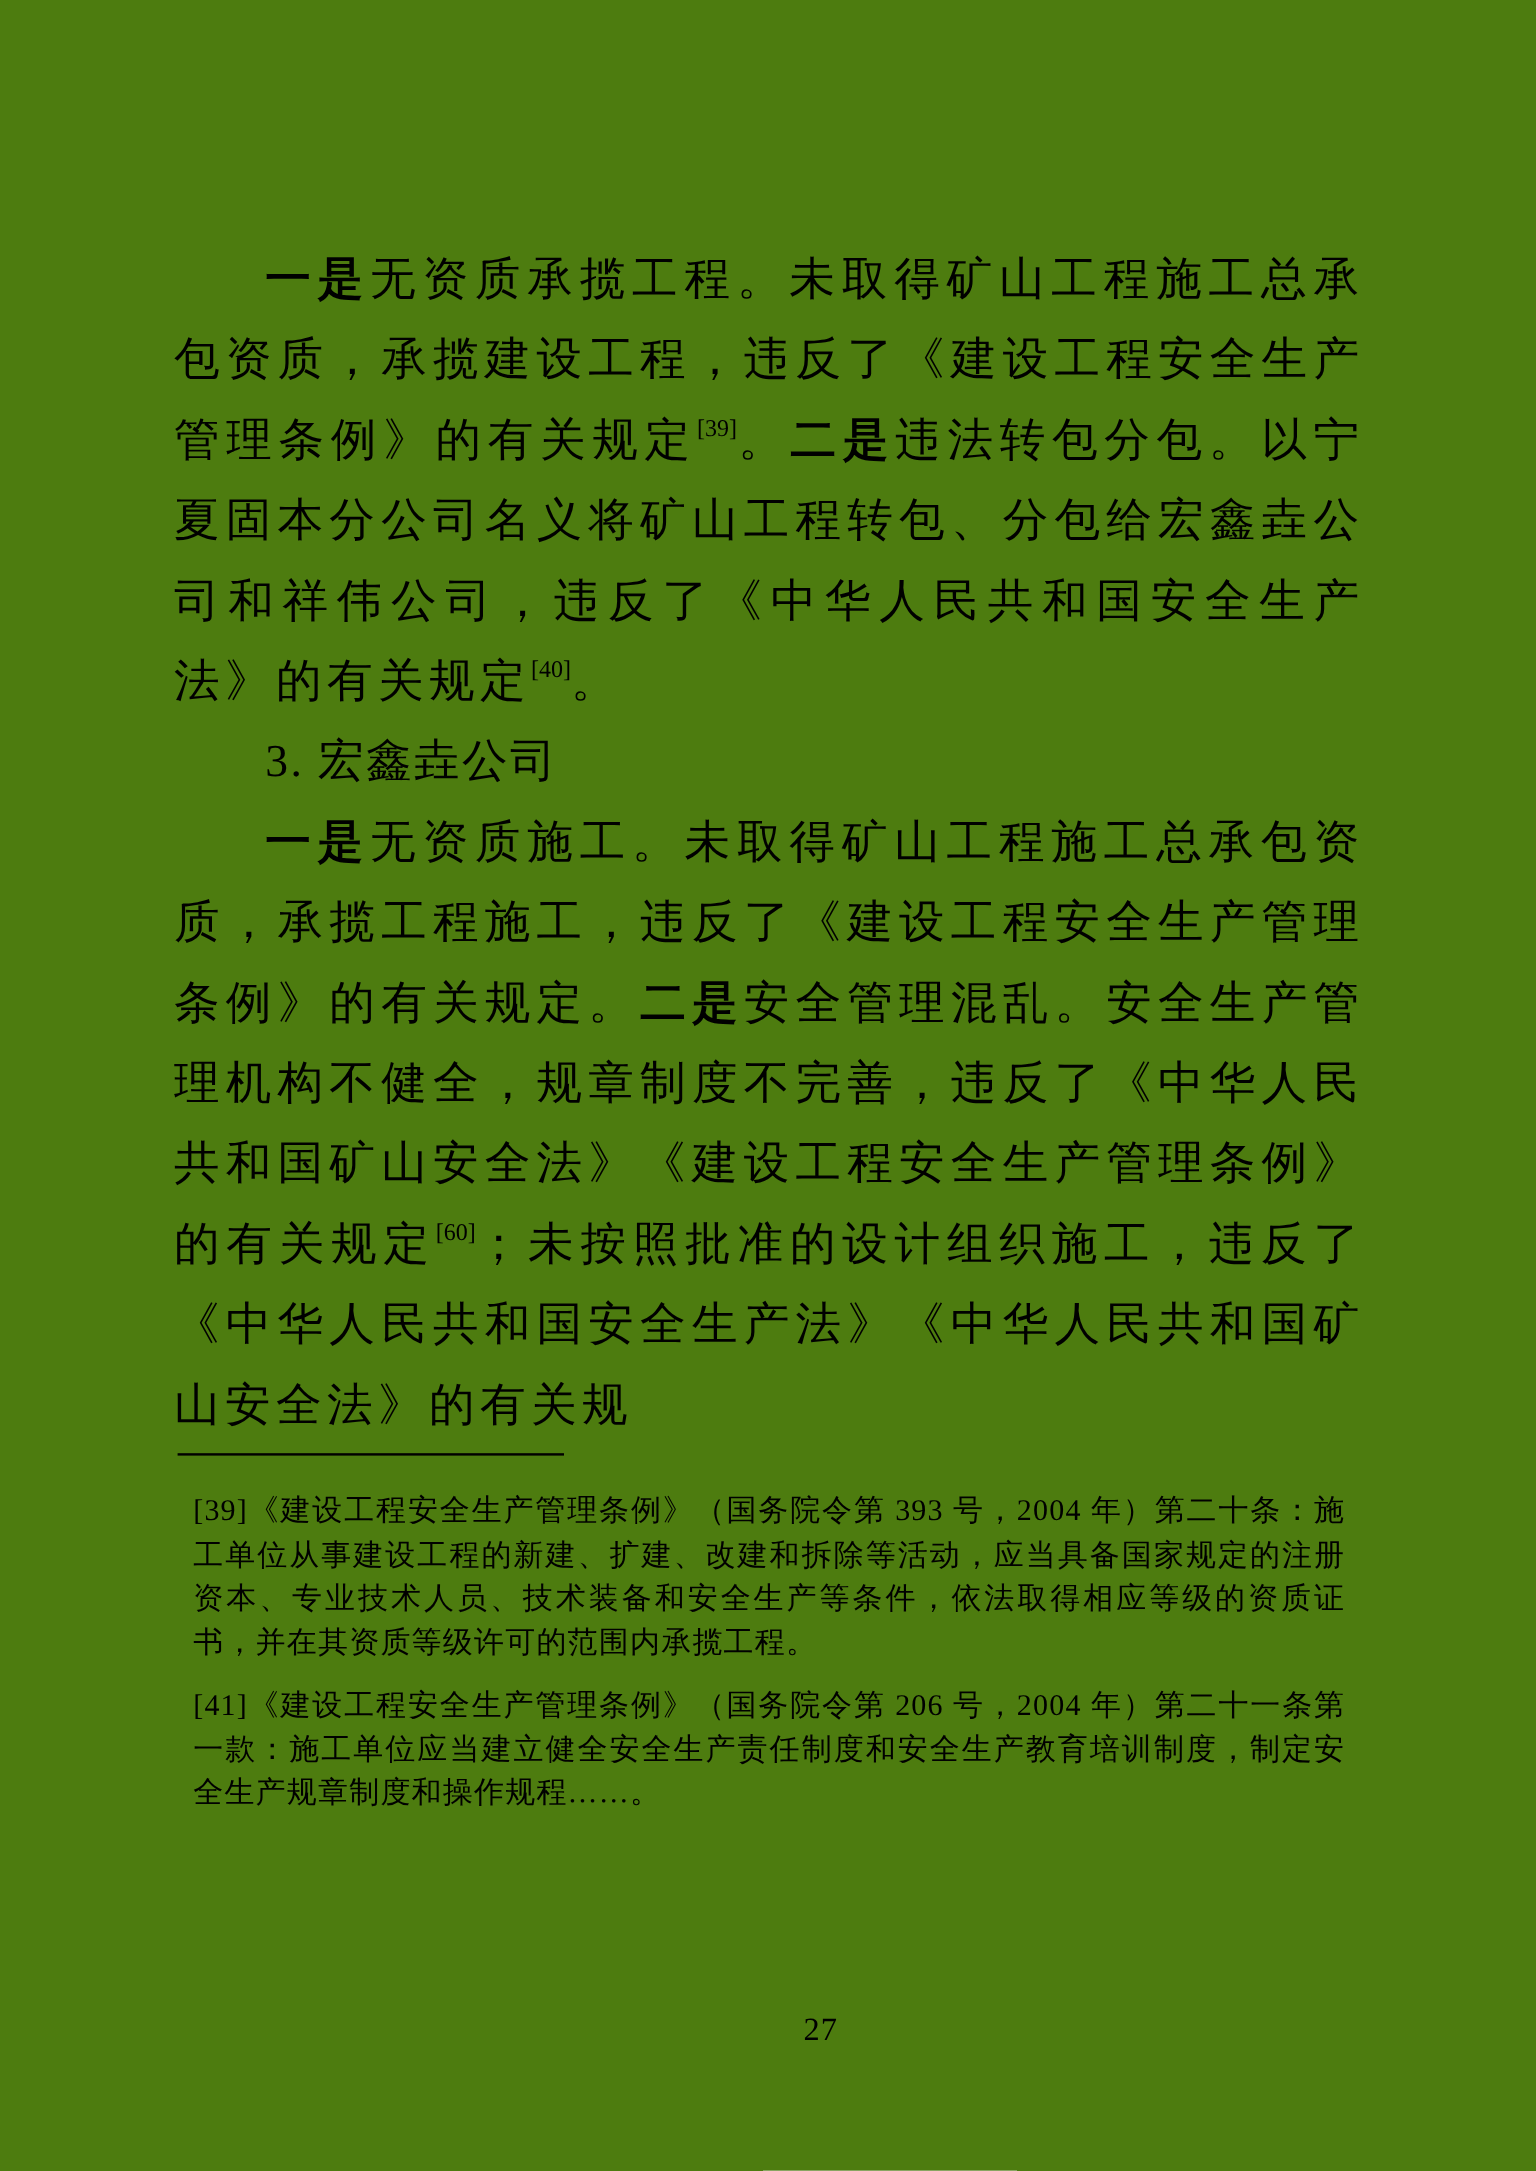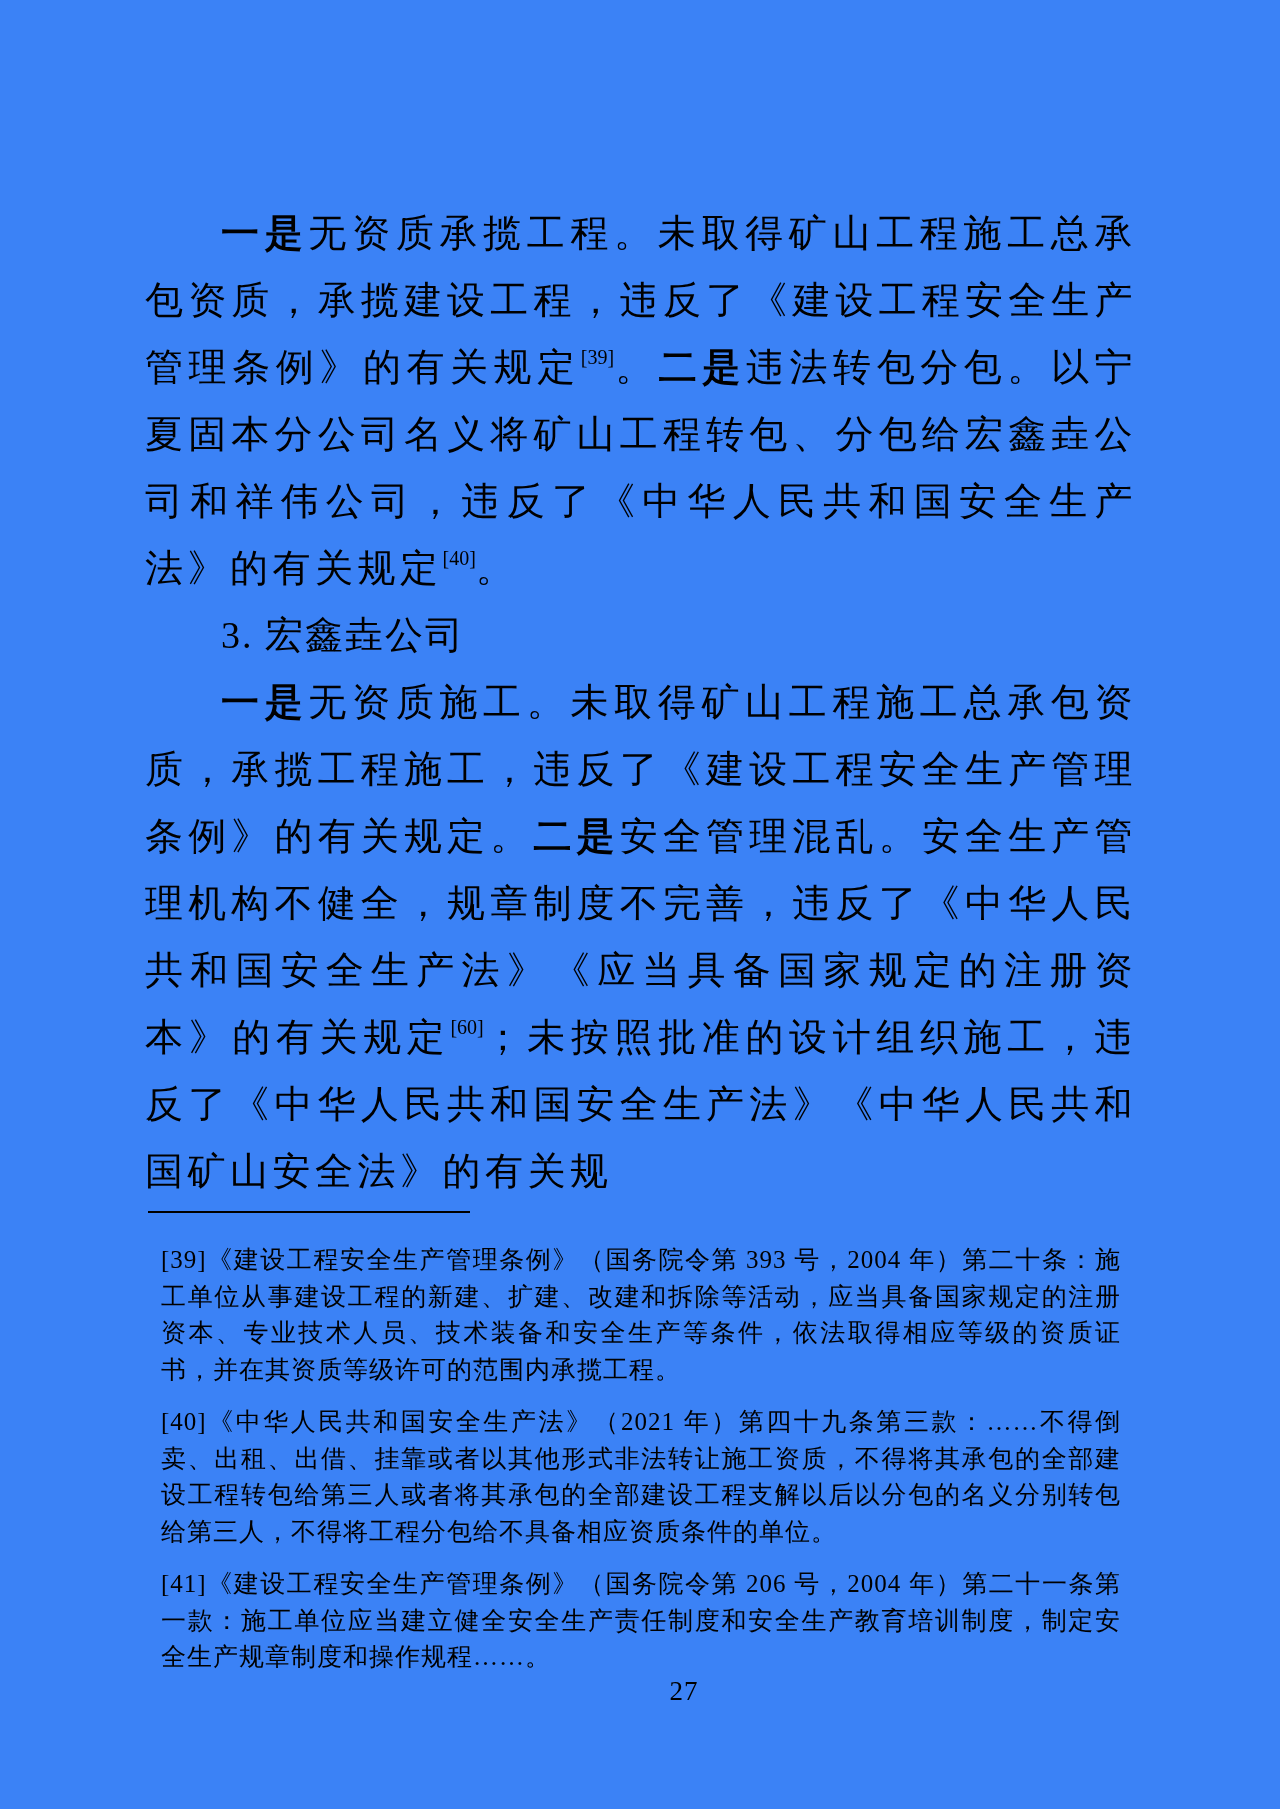--- a/index.html
+++ b/index.html
@@ -1,21 +1,21 @@
 <!DOCTYPE html>
 <html lang="zh"><head>
 <meta charset="utf-8">
 <style>
   html, body { margin: 0; padding: 0; background: #e8e8e8; }
   .page {
     position: relative;
     width: 1280px;
     height: 1809px;
     margin: 0 auto;
-    background: #3b82f6;
+    background: #4d7c0f;
     color: #000000;
     font-family: "Liberation Serif", "DejaVu Serif", serif;
     overflow: hidden;
   }
   .body-text {
     position: absolute;
     left: 145px;
     top: 200px;
     width: 992px;
   }
@@ -77,26 +77,25 @@
 </head>
 <body>
 
 <div class="page">
 
   <main class="body-text">
     <p class="para"><b>一是</b><span>无资质承揽工程。未取得矿山工程施工总承包资质，承揽建设工程，违反了《建设工程安全生产管理条例》的有关规定</span><sup>[39]</sup><span>。</span><b>二是</b><span>违法转包分包。以宁夏固本分公司名义将矿山工程转包、分包给宏鑫垚公司和祥伟公司，违反了《中华人民共和国安全生产法》的有关规定</span><sup>[40]</sup><span>。</span></p>
 
     <p class="section-heading">3. 宏鑫垚公司</p>
 
-    <p class="para"><b>一是</b><span>无资质施工。未取得矿山工程施工总承包资质，承揽工程施工，违反了《建设工程安全生产管理条例》的有关规定。</span><b>二是</b><span>安全管理混乱。安全生产管理机构不健全，规章制度不完善，违反了《中华人民共和国安全生产法》《应当具备国家规定的注册资本》的有关规定</span><sup>[60]</sup><span>；未按照批准的设计组织施工，违反了《中华人民共和国安全生产法》《中华人民共和国矿山安全法》的有关规</span></p>
+    <p class="para"><b>一是</b><span>无资质施工。未取得矿山工程施工总承包资质，承揽工程施工，违反了《建设工程安全生产管理条例》的有关规定。</span><b>二是</b><span>安全管理混乱。安全生产管理机构不健全，规章制度不完善，违反了《中华人民共和国矿山安全法》《建设工程安全生产管理条例》的有关规定</span><sup>[60]</sup><span>；未按照批准的设计组织施工，违反了《中华人民共和国安全生产法》《中华人民共和国矿山安全法》的有关规</span></p>
   </main>
 
   <div class="footnote-sep"></div>
 
   <section class="footnotes">
     <p>[39]《建设工程安全生产管理条例》（国务院令第 393 号，2004 年）第二十条：施工单位从事建设工程的新建、扩建、改建和拆除等活动，应当具备国家规定的注册资本、专业技术人员、技术装备和安全生产等条件，依法取得相应等级的资质证书，并在其资质等级许可的范围内承揽工程。</p>
-    <p>[40]《中华人民共和国安全生产法》（2021 年）第四十九条第三款：……不得倒卖、出租、出借、挂靠或者以其他形式非法转让施工资质，不得将其承包的全部建设工程转包给第三人或者将其承包的全部建设工程支解以后以分包的名义分别转包给第三人，不得将工程分包给不具备相应资质条件的单位。</p>
     <p>[41]《建设工程安全生产管理条例》（国务院令第 206 号，2004 年）第二十一条第一款：施工单位应当建立健全安全生产责任制度和安全生产教育培训制度，制定安全生产规章制度和操作规程……。</p>
   </section>
 
   <div class="page-number">27</div>
 
 </div>
 
 </body></html>

